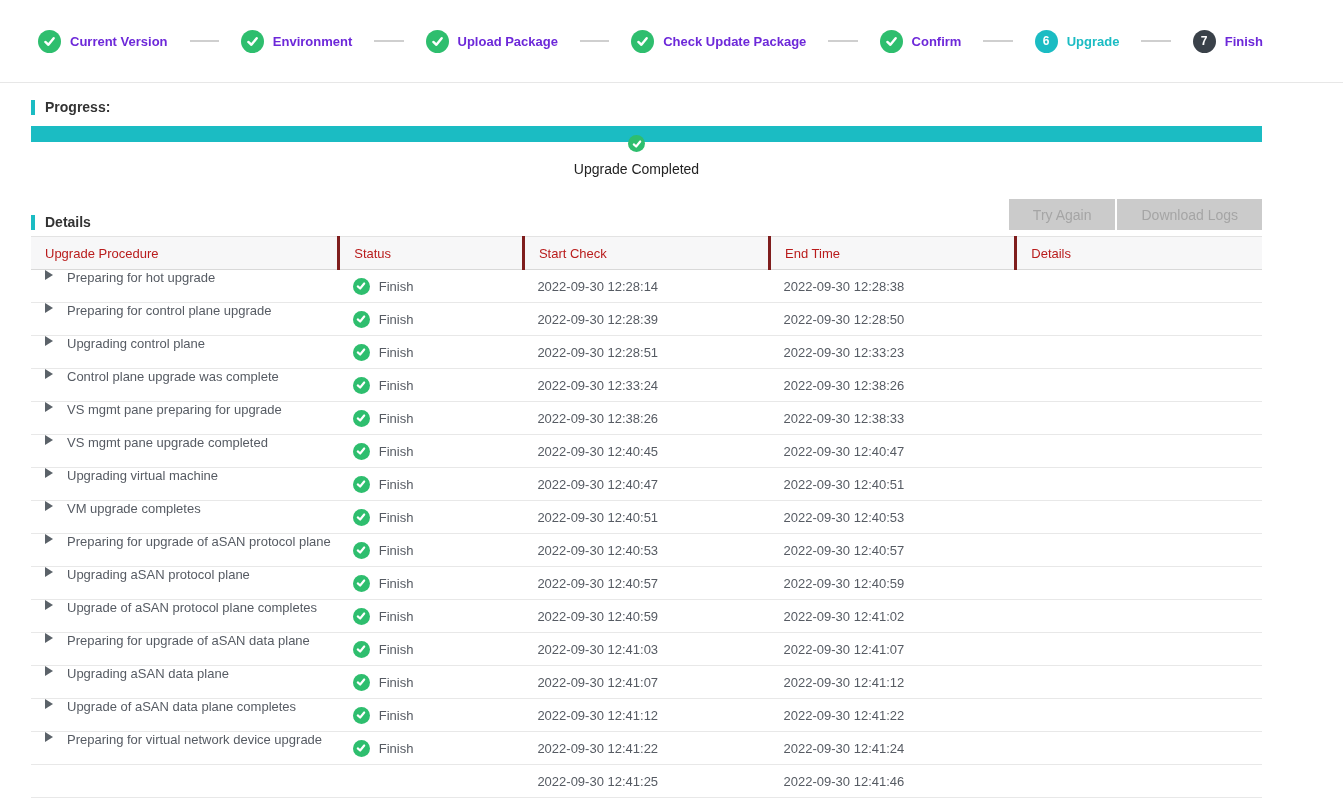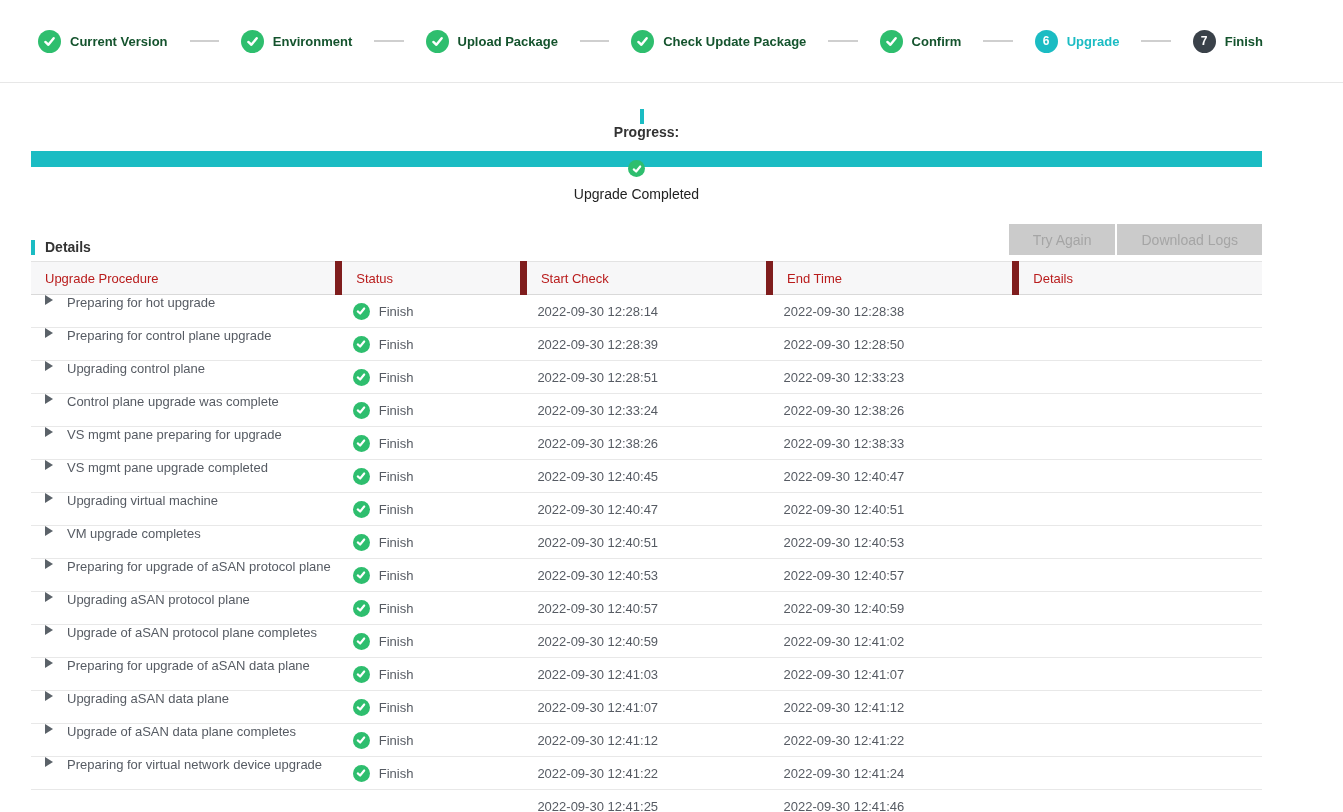--- a/index.html
+++ b/index.html
@@ -29,21 +29,21 @@
   }
   .step.done .step-circle   { background: #2EBE6E; }
   .step.current .step-circle{ background: #1BBCC3; }
   .step.pending .step-circle{ background: #3A4149; }
   .step-num { color: #fff; font-size: 12px; font-weight: bold; }
   .step-check { width: 13px; height: 13px; display: block; }
   .step-label {
     margin-left: 9px;
     font-size: 13px;
     font-weight: bold;
-    color: #14532d;
+    color: #6d28d9;
     white-space: nowrap;
   }
   .step.current .step-label { color: #1BBCC3; }
   .step-line {
     flex: 1 1 auto;
     height: 2px;
     background: #cfcfcf;
     margin: 0 22px;
     min-width: 20px;
   }
@@ -54,21 +54,21 @@
   .section-heading {
     display: flex; align-items: center;
     font-size: 14px; font-weight: bold; color: #333;
   }
   .heading-bar {
     width: 4px; height: 15px;
     background: #1BBCC3;
     margin-right: 10px;
     flex: 0 0 auto;
   }
-  .progress-heading { margin-top: 26px; flex-direction: column; }
+  .progress-heading { margin-top: 16px; }
 
   .progress-track {
     margin-top: 11px;
     height: 16px;
     background: #eef0f1;
     width: 100%;
     overflow: hidden;
   }
   .progress-fill { height: 100%; background: #1BBCC3; width: 0; }
 
@@ -116,21 +116,21 @@
     background: #f7f7f8;
     font-size: 13px;
     font-weight: normal;
     color: #b91c1c;
     text-align: left;
     height: 33px;
     padding: 0 0 0 14px;
     border-top: 1px solid #e3e3e3;
     border-bottom: 1px solid #d9d9d9;
   }
-  thead th + th { border-left: 7px solid #7f1d1d; }
+  thead th + th { border-left: 3px solid #7f1d1d; }
   tbody td {
     height: 32px;
     font-size: 13px;
     color: #565b63;
     padding: 0 0 0 14px;
     border-bottom: 1px solid #e8e8e8;
     white-space: nowrap;
     overflow: hidden;
   }
   .proc-cell { display: flex; height: 32px; }

